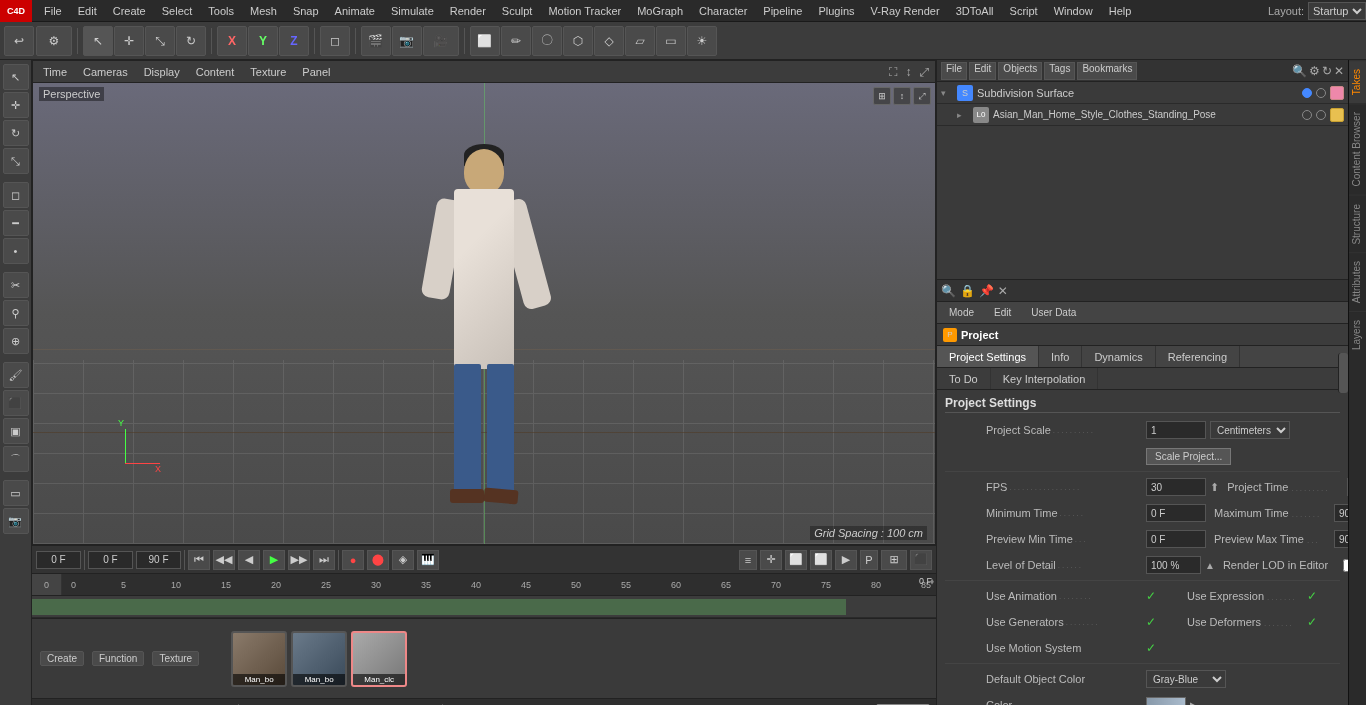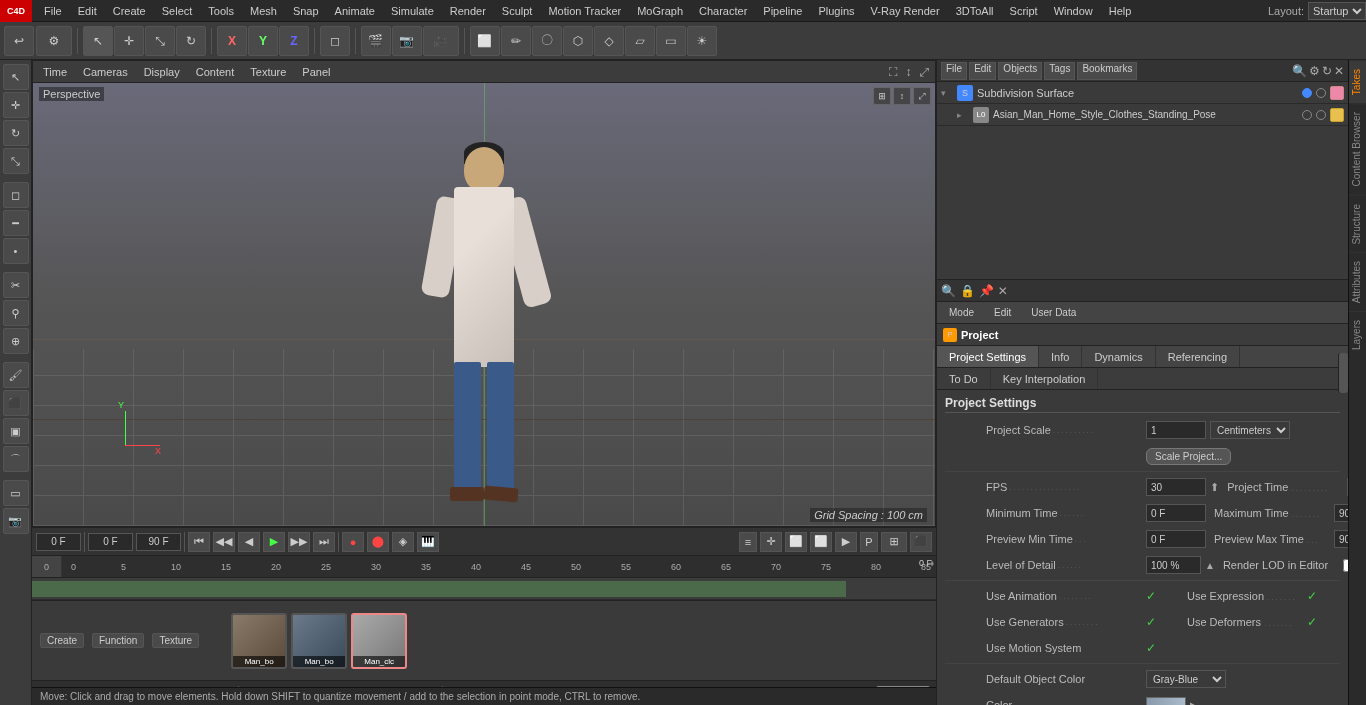--- a/index.html
+++ b/index.html
@@ -101,21 +101,21 @@
     .proj-tab2 { padding: 0 12px; height: 100%; display: flex; align-items: center; font-size: 11px; color: #ccc; cursor: pointer; border-right: 1px solid #333; }
 
     #proj-content { flex: 1; overflow-y: auto; padding: 6px 8px; }
     .proj-section-title { font-size: 12px; color: #ddd; font-weight: bold; margin-bottom: 6px; padding-bottom: 2px; border-bottom: 1px solid #555; }
     .proj-row { display: flex; align-items: center; margin-bottom: 4px; min-height: 22px; margin-left: 41px; }
     .proj-label { flex: 0 0 160px; font-size: 11px; color: #bbb; display: flex; align-items: center; gap: 2px; }
     .proj-dots { color: #666; letter-spacing: 2px; font-size: 8px; }
     .proj-value { flex: 1; display: flex; align-items: center; gap: 4px; }
     .proj-input { height: 18px; background: #2a2a2a; border: 1px solid #555; color: #ccc; font-size: 10px; padding: 0 4px; width: 60px; }
     .proj-select { height: 18px; background: #3a3a3a; border: 1px solid #555; color: #ccc; font-size: 10px; padding: 0 2px; }
-    .proj-btn { padding: 2px 8px; background: #555; border: 1px solid #777; color: #ccc; font-size: 10px; cursor: pointer; border-radius: 6px; }
+    .proj-btn { padding: 2px 8px; background: #555; border: 1px solid #777; color: #ccc; font-size: 10px; cursor: pointer; border-radius: 0; }
     .checkmark { color: #4c4; font-size: 12px; }
     .proj-divider { border: none; border-top: 1px solid #444; margin: 4px 0; }
 
     .scrollbar-right { width: 12px; background: #333; border-left: 1px solid #222; }
 
     
     #far-right { width: 18px; background: #2a2a2a; display: flex; flex-direction: column; border-left: 1px solid #111; }
     .far-vtab { writing-mode: vertical-rl; transform: rotate(180deg); padding: 8px 2px; font-size: 10px; color: #888; cursor: pointer; border-bottom: 1px solid #333; text-align: center; }
     .far-vtab.active { color: #ff8800; background: #3a3a3a; }
   </style>
@@ -380,23 +380,20 @@
           <option>World</option>
           <option>Local</option>
         </select>
         <select class="coord-dropdown">
           <option>Scale</option>
         </select>
         <button class="apply-btn">Apply</button>
       </div>
     </div>
 
-    <div id="bottom-status">
-      <span>Move: Click and drag to move elements. Hold down SHIFT to quantize movement / add to the selection in point mode, CTRL to remove.</span>
-    </div>
   </div>
 
   <div id="right-panel">
     <div id="right-content">
 
       <div id="objects-panel">
         <div id="objects-toolbar">
           <span class="obj-tb-btn">File</span>
           <span class="obj-tb-btn">Edit</span>
           <span class="obj-tb-btn">Objects</span>

